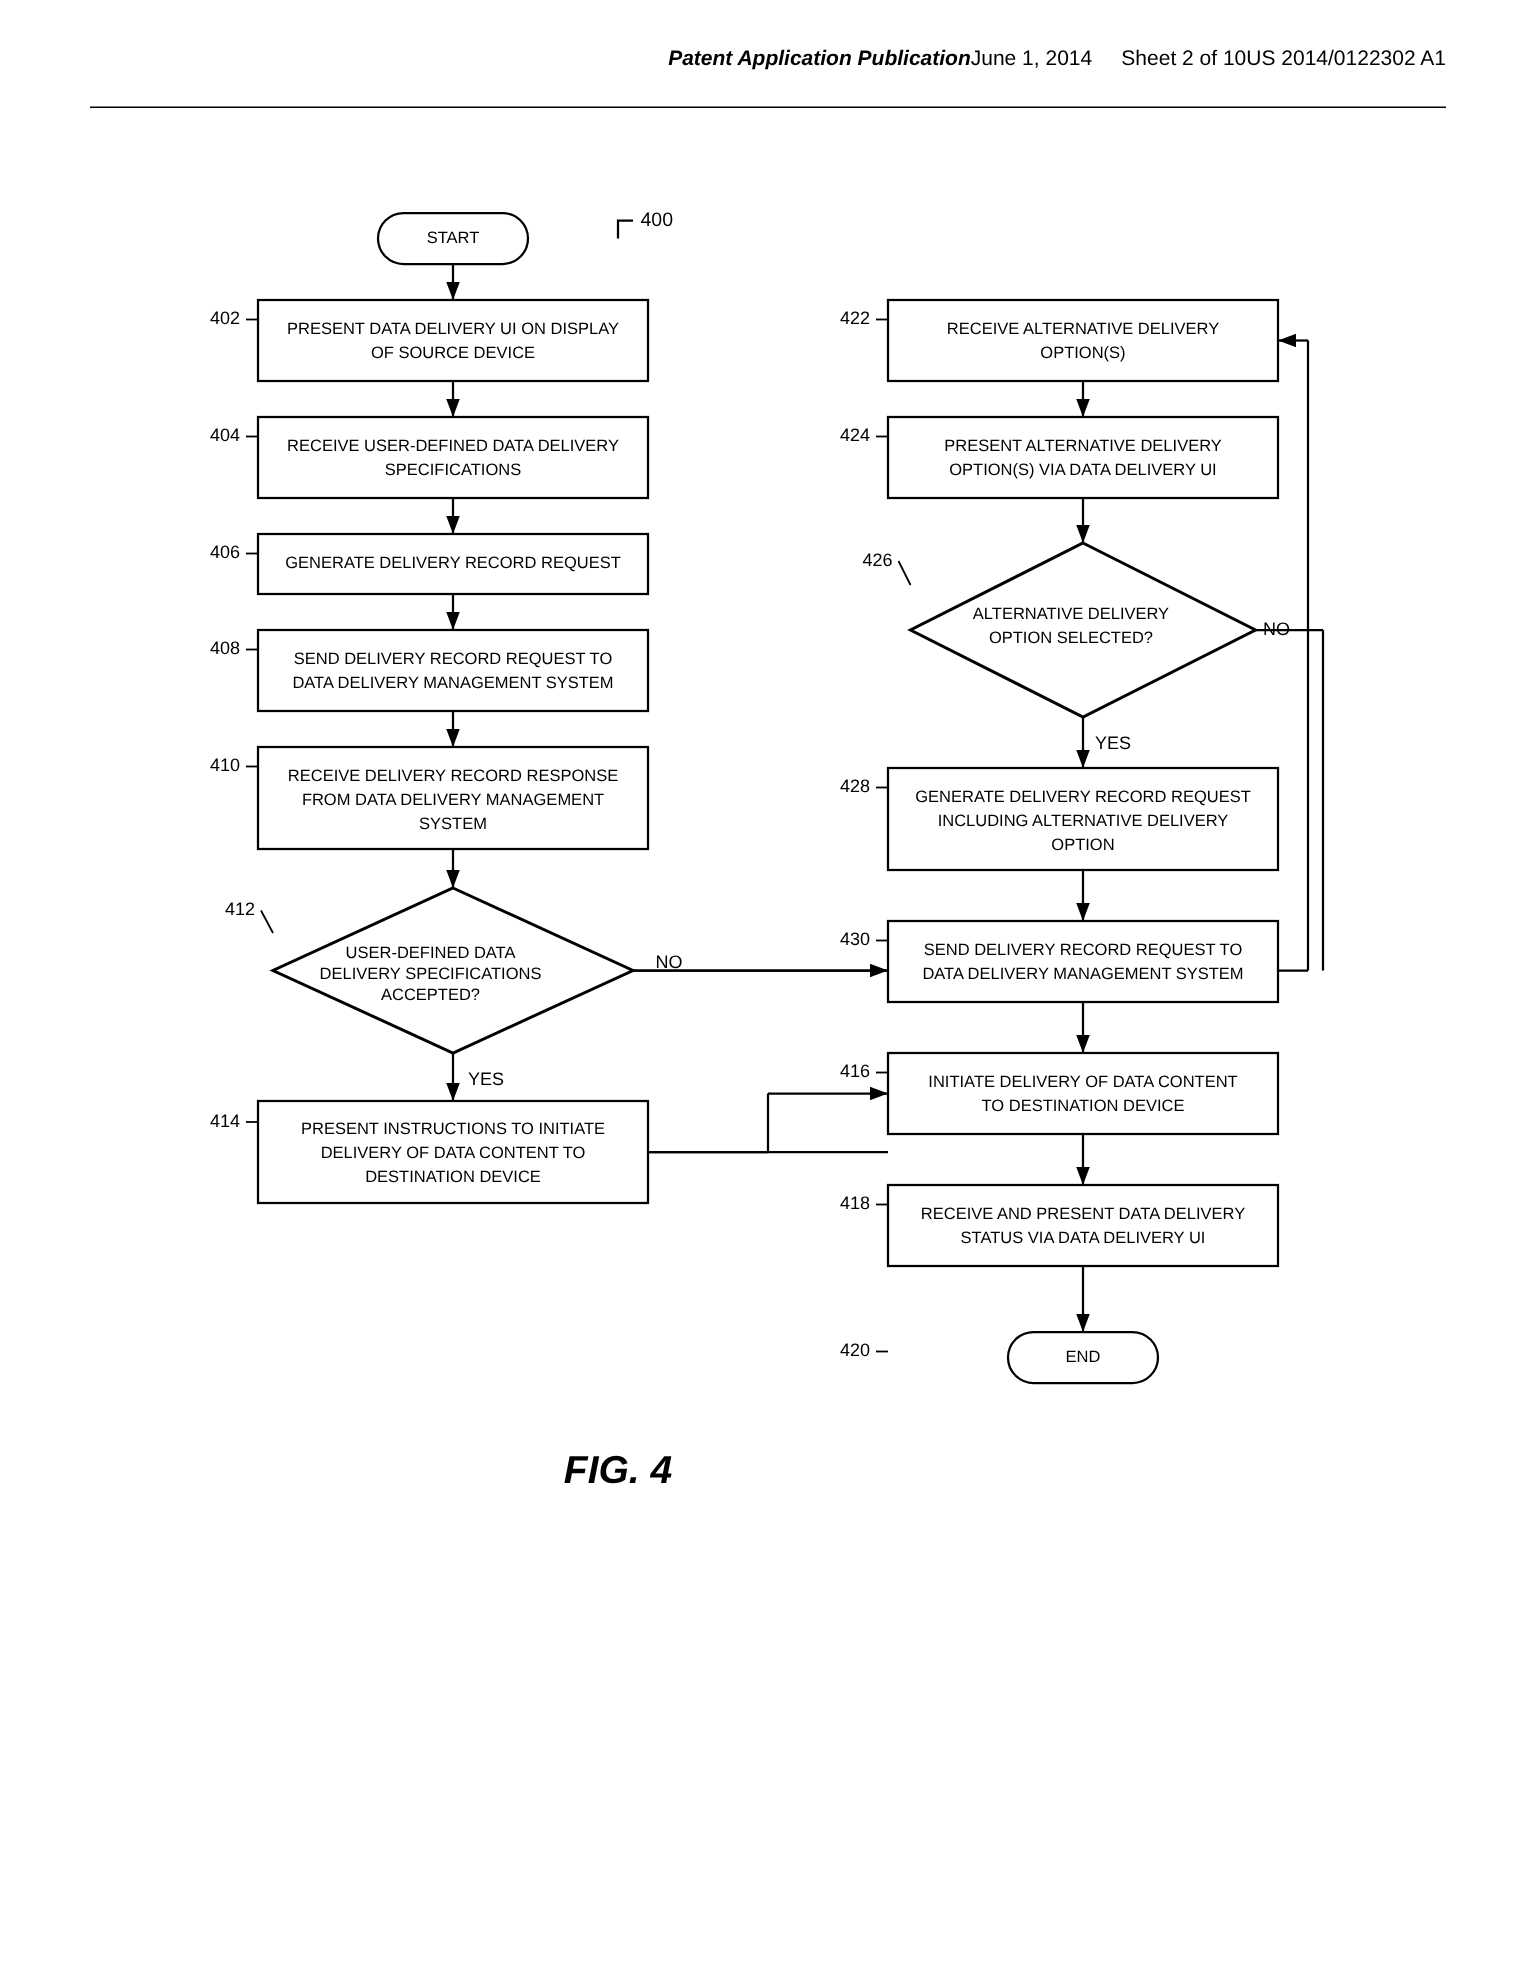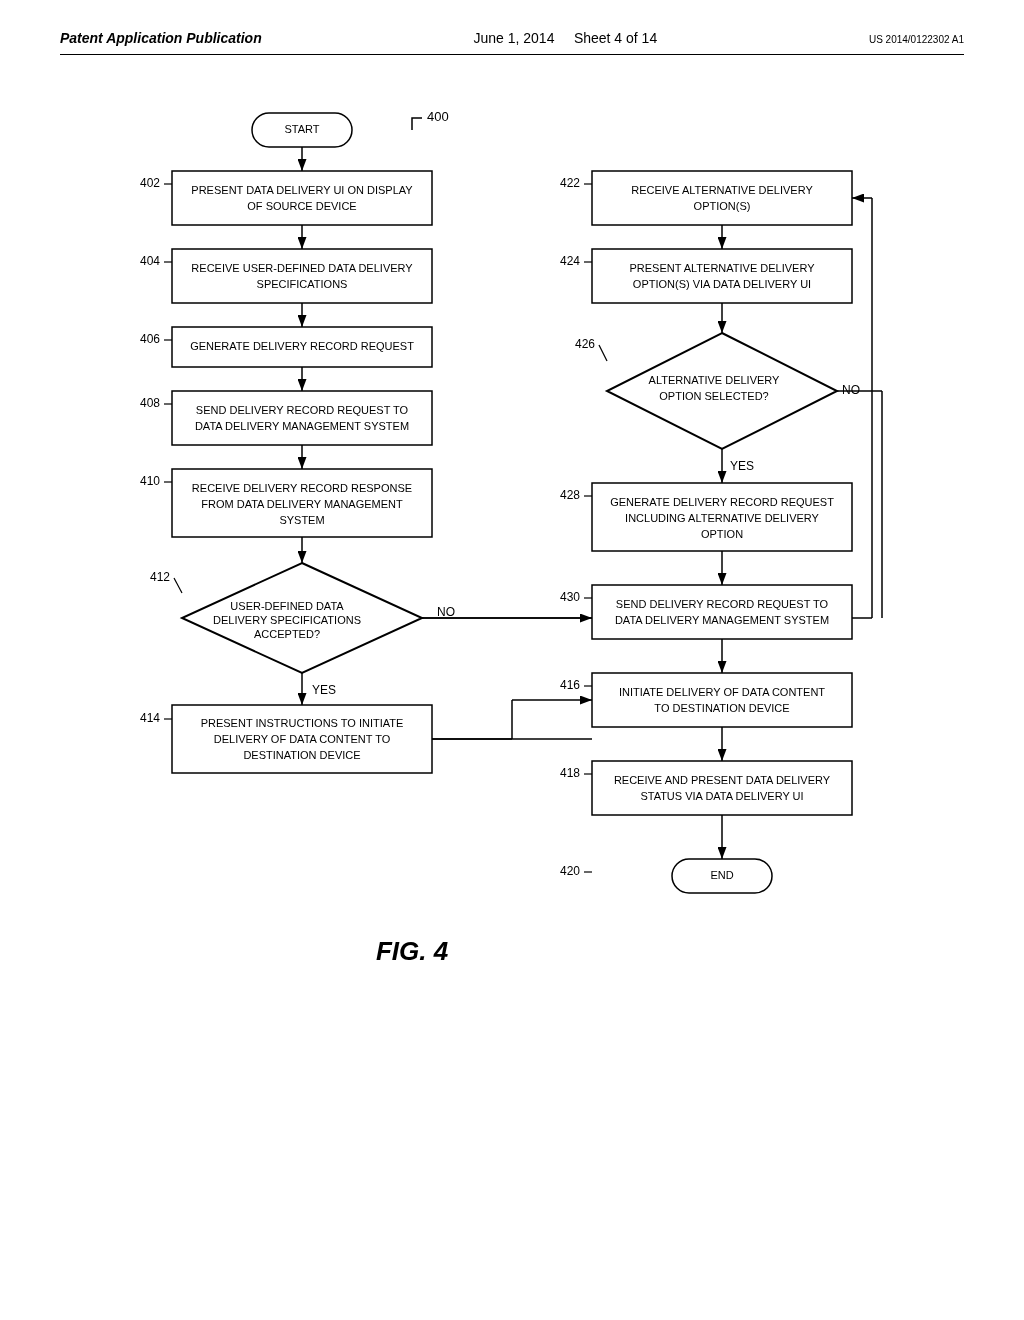--- a/index.html
+++ b/index.html
@@ -12,36 +12,36 @@
     }
     .page {
       width: 1024px;
       min-height: 1320px;
       background: #fff;
       padding: 30px 60px;
       position: relative;
     }
     .header {
       display: flex;
-      justify-content: space-between;
+      justify-content: flex-end;
       align-items: baseline;
       border-bottom: 1px solid #000;
-      padding-bottom: 8px;
-      margin-bottom: 28px;
+      padding-bottom: 25px;
+      margin-bottom: 40px;
     }
     .header-left {
       font-size: 14px;
       font-weight: bold;
       font-style: italic;
     }
     .header-center {
       font-size: 14px;
     }
     .header-right {
-      font-size: 10px;
+      font-size: 14px;
     }
     .diagram-area {
       position: relative;
       width: 860px;
       margin: 0 auto;
     }
     svg {
       width: 860px;
       height: 1100px;
     }
@@ -75,21 +75,21 @@
     }
   </style>
 </head>
 <body>
 
 <div class="page">
   <div class="header">
     <span class="header-left">Patent Application Publication</span>
     <span class="header-center">
       <span>June 1, 2014</span>&nbsp;&nbsp;&nbsp;&nbsp;
-      <span>Sheet 4 of 14</span>
+      <span>Sheet 2 of 10</span>
     </span>
     <span class="header-right">US 2014/0122302 A1</span>
   </div>
 
   <div class="diagram-area">
     <svg viewBox="0 0 860 1100">
       <defs>
         <marker id="arrowhead" markerWidth="8" markerHeight="6" refX="8" refY="3" orient="auto">
           <polygon points="0 0, 8 3, 0 6" fill="#000"></polygon>
         </marker>

